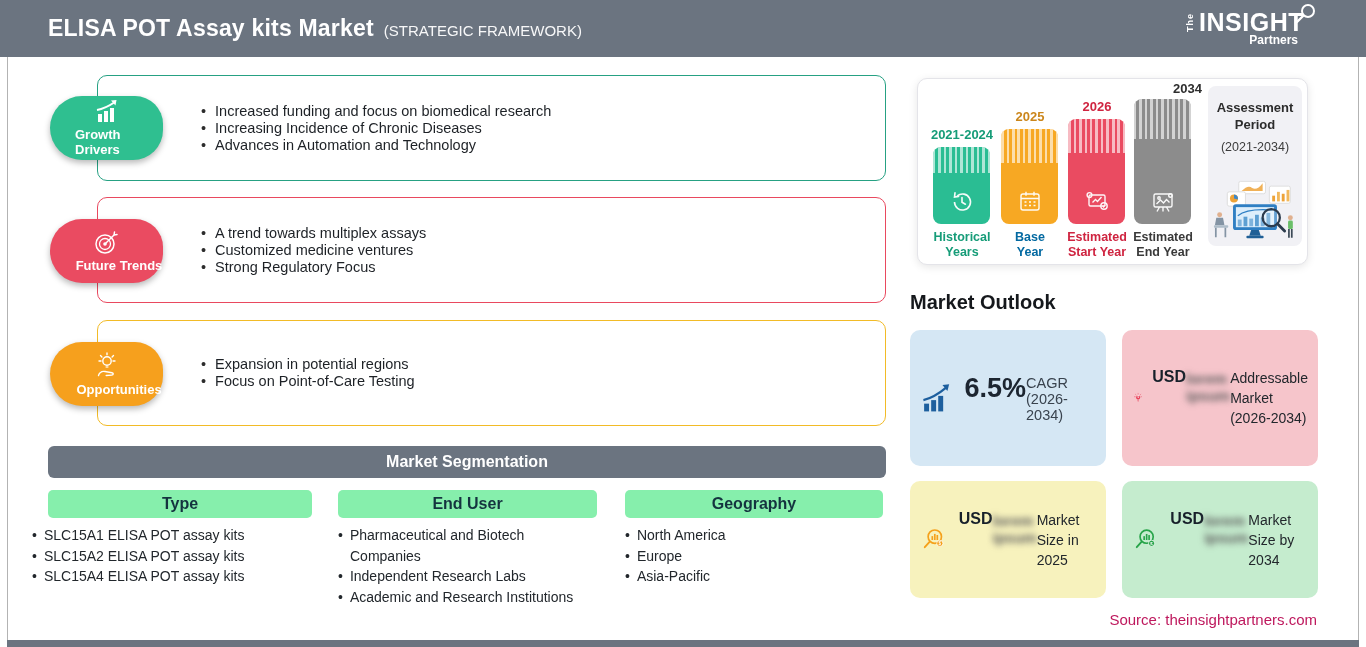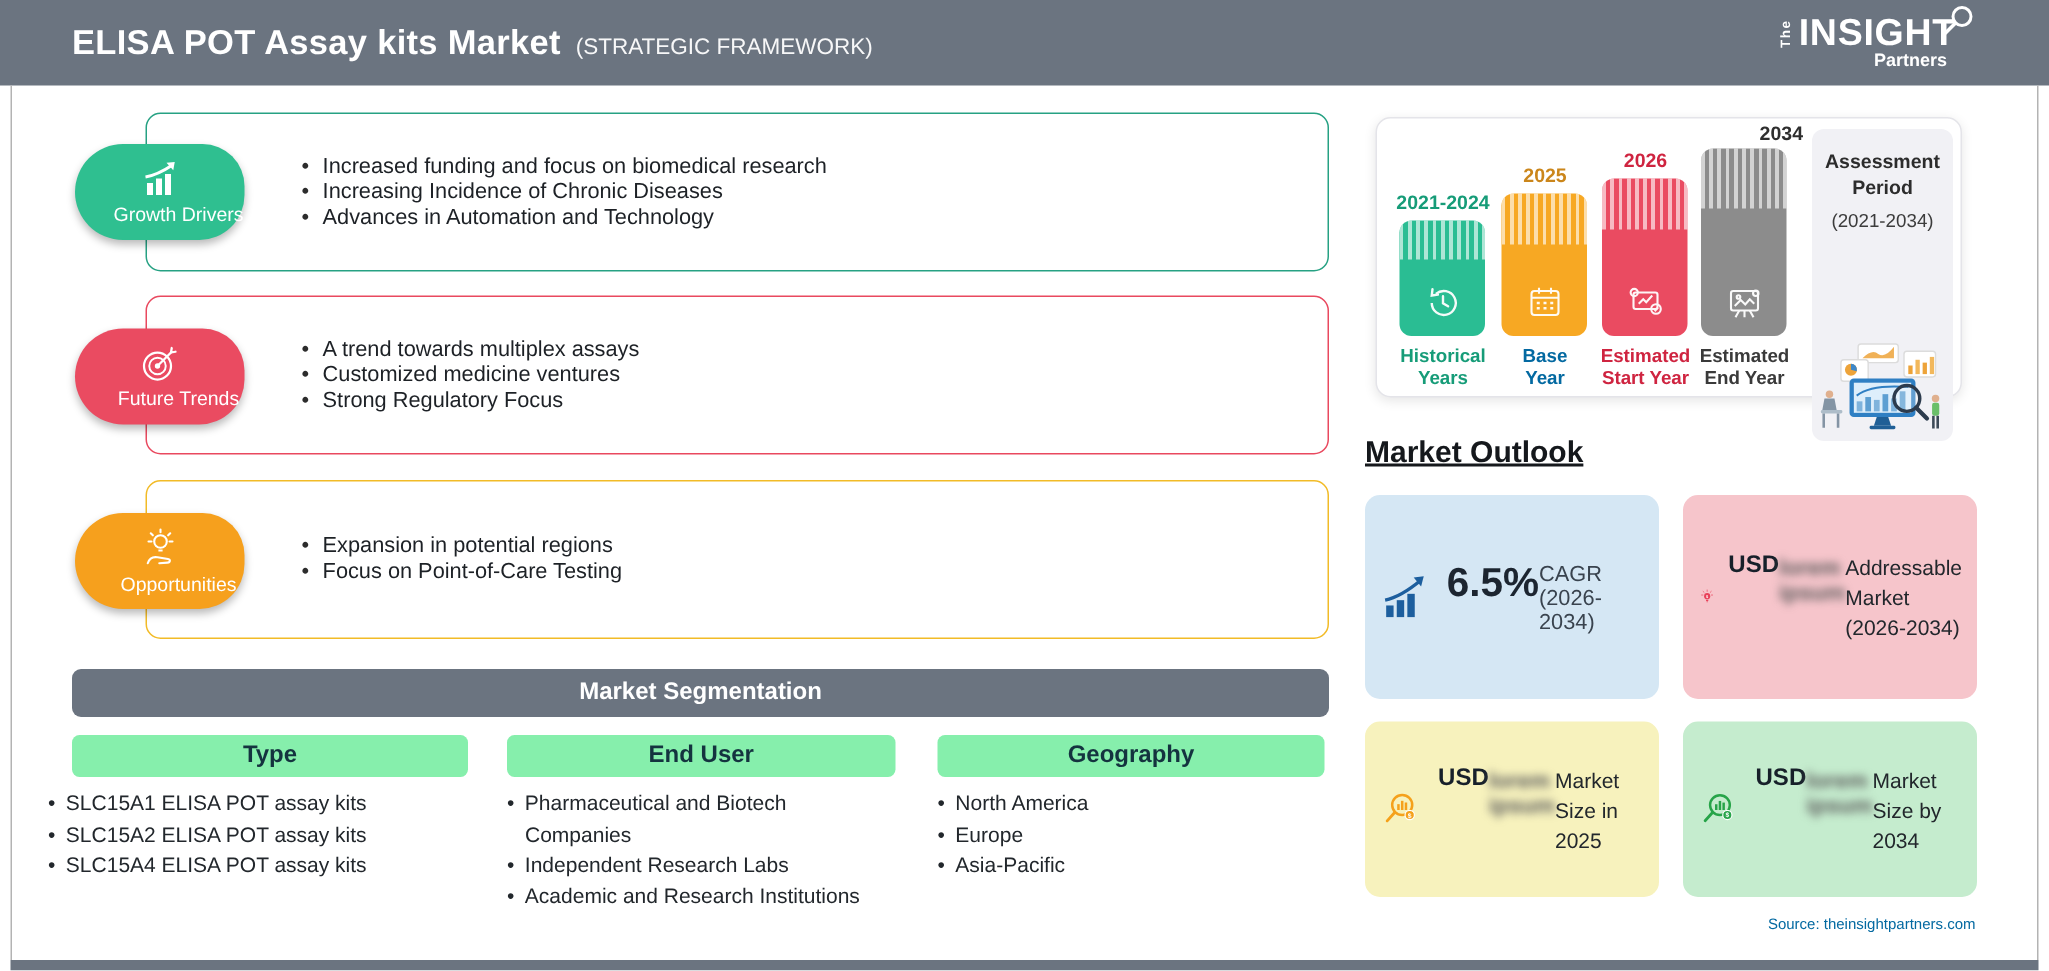--- a/index.html
+++ b/index.html
@@ -29,21 +29,21 @@
   .box ul { list-style:none; height:100%; display:flex; flex-direction:column; justify-content:center; padding-left:103px; }
   .box li { font-size:14.5px; color:#1d2126; line-height:17px; }
   .box li::before { content:"•"; margin-right:9px; color:#2c2c2c; }
   .box1 { top:75px; border:1.5px solid #26a183; }
   .box2 { top:197px; border:1.5px solid #e9495f; }
   .box3 { top:320px; border:1.5px solid #f2bb27; }
 
   .badge { position:absolute; left:50px; width:113px; height:64px; border-radius:32px 28px 30px 32px;
            display:flex; flex-direction:column; align-items:center; justify-content:center; gap:2px;
            box-shadow:0 3px 6px rgba(0,0,0,.28); z-index:3; }
-  .badge .blabel { color:#fff; font-size:13px; font-weight:400;padding-left:25px; }
+  .badge .blabel { color:#fff; font-size:13px; font-weight:700;padding-left:25px; }
   .badge1 { top:96px;  background:#2fbf90; }
   .badge2 { top:219px; background:#ea4b61; }
   .badge3 { top:342px; background:#f6a01d; }
 
   
   .seg-bar { position:absolute; left:48px; top:446px; width:838px; height:32px; background:#6b7480;
              border-radius:6px; color:#fff; font-size:16px; font-weight:700;
              display:flex; align-items:center; justify-content:center; }
   .seg-head { position:absolute; top:490px; height:28px; background:#86efac; border-radius:5px;
               display:flex; align-items:center; justify-content:center;
@@ -74,41 +74,41 @@
   .ylabel { position:absolute; width:78px; text-align:center; font-size:13px; font-weight:700; }
   .yl1 { left:5px;   top:48px; color:#169c78; }
   .yl2 { left:73px;  top:30px; color:#cb861b; }
   .yl3 { left:140px; top:20px; color:#cf2440; }
   .yl4 { left:206px; top:2px;  color:#2e2e2e;text-align:right; }
   .blabel2 { position:absolute; top:151px; width:70px; text-align:center; font-size:12.5px; font-weight:700; line-height:15px; }
   .bl1 { left:9px;   color:#169c78; }
   .bl2 { left:77px;  color:#0369a1; }
   .bl3 { left:144px; color:#cf2440; }
   .bl4 { left:210px; color:#3a3a3a; }
-  .assess { position:absolute; left:290px; top:7px; width:94px; height:208px; background:#f1f1f5;
+  .assess { position:absolute; left:290px; top:7px; width:94px; height:160px; background:#f1f1f5;
             border-radius:8px; text-align:center; padding-top:13px; }
   .assess .a-title { font-size:13px; font-weight:700; color:#2c2c2c; line-height:17px; }
   .assess .a-range { font-size:12.5px; color:#3c3c3c; margin-top:7px; }
   .assess svg.illus { position:absolute; left:4px; bottom:5px; }
 
   
-  .outlook-title { position:absolute; left:910px; top:291px; font-size:20px; font-weight:700; color:#15181c;text-decoration:underline; }
+  .outlook-title { position:absolute; left:910px; top:291px; font-size:20px; font-weight:700; color:#15181c; }
   .card { position:absolute; border-radius:10px; display:flex; align-items:center; gap:10px; padding:0 10px 0 12px; }
   .card-blue   { left:910px;  top:330px; width:196px; height:136px; background:#d5e7f4; }
   .card-pink   { left:1122px; top:330px; width:196px; height:136px; background:#f6c5cb; }
   .card-yellow { left:910px;  top:481px; width:196px; height:117px; background:#f7f2bd; }
   .card-green  { left:1122px; top:481px; width:196px; height:117px; background:#c5ecce; }
   .card .tcol { display:flex; }
   .cagr-val { font-size:27px; font-weight:700; color:#1c2530; line-height:30px; }
   .cagr-lab { font-size:14.5px; color:#39434e; margin-top:2px; }
   .usd { font-size:16px; font-weight:700; color:#17202a; }
   .blurred { font-size:15px; font-weight:700; color:#5d5d5d; filter:blur(3px); margin:2px 0 3px; }
   .card-lab { font-size:14px; color:#22272c; line-height:20px; }
 
-  .source { position:absolute; right:49px; top:611px; font-size:10px; color:#0369a1; }
+  .source { position:absolute; right:49px; top:611px; font-size:15px; color:#be185d; }
 </style>
 </head>
 <body>
 
 <header class="topbar">
   <div class="title-wrap">
     <h1>ELISA POT Assay kits Market</h1>
     <span class="subtitle">(STRATEGIC FRAMEWORK)</span>
   </div>
   <div class="logo">

